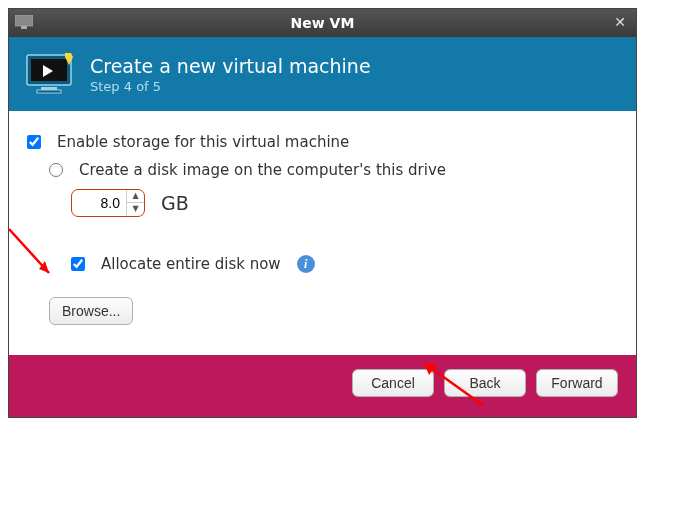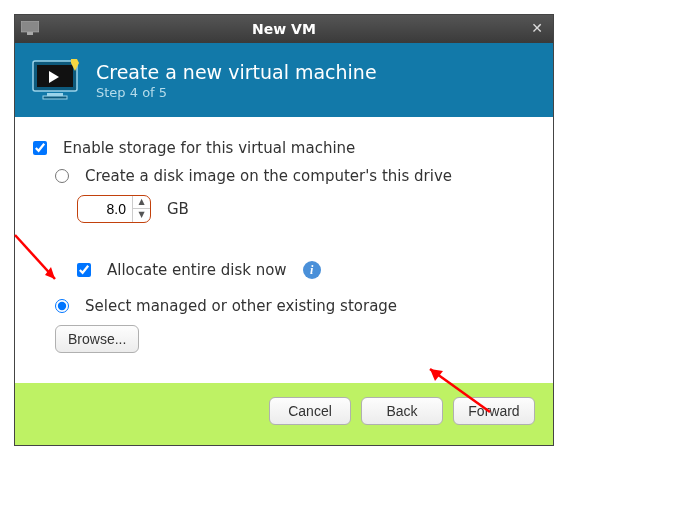--- a/index.html
+++ b/index.html
@@ -1,37 +1,37 @@
 <!DOCTYPE html>
 <html><head>
   <meta charset="utf-8">
   <style>
     * { box-sizing: border-box; margin: 0; padding: 0; }
     body { font-family: "DejaVu Sans", Arial, sans-serif; font-size: 14px; color: #333; background: #fff; }
-    .window { width: 540px; margin: 14px; border: 1px solid #444; background: #bef264; position: relative; }
+    .window { width: 629px; margin: 8px; border: 1px solid #444; background: #be185d; position: relative; }
     .titlebar { background: linear-gradient(to bottom, #555, #3a3a3a); height: 28px; display: flex; align-items: center; justify-content: center; position: relative; color: #fff; }
     .titlebar .icon-left { position: absolute; left: 6px; top: 6px; width: 18px; height: 14px; }
     .titlebar .title { font-weight: bold; font-size: 14px; }
     .titlebar .close { position: absolute; right: 8px; top: 5px; width: 16px; height: 16px; color: #ddd; font-size: 14px; line-height: 16px; text-align: center; cursor: pointer; }
     .header { background: #1279a9; padding: 14px 16px; display: flex; align-items: center; gap: 13px; color: #fff; }
     .header-icon { width: 52px; height: 46px; position: relative; flex-shrink: 0; }
     .header-text .main { font-size: 19px; color: #fff; font-weight: normal; }
     .header-text .sub { font-size: 13px; color: #b6dceb; margin-top: 2px; }
     .body { padding: 22px 18px 20px 18px; background: #fff; }
     .row { display: flex; align-items: center; margin-bottom: 10px; gap: 8px; }
     .indent1 { padding-left: 22px; }
     .indent2 { padding-left: 44px; }
     input[type=checkbox], input[type=radio] { width: 14px; height: 14px; margin-right: 8px; cursor: pointer; }
     label { cursor: pointer; font-size: 15px; color: #333; }
     .spinner { display: inline-flex; align-items: center; border: 1px solid #c2410c; border-radius: 7px; height: 28px; background: #fff; }
     .spinner input { width: 54px; border: none; text-align: right; padding: 4px 6px; font-size: 14px; outline: none; background: transparent; }
     .spinner .arrows { display: flex; flex-direction: column; border-left: 1px solid #ccc; width: 18px; }
     .spinner .arrows span { font-size: 8px; height: 13px; line-height: 11px; text-align: center; color: #555; cursor: pointer; }
     .spinner .arrows span:first-child { border-bottom: 1px solid #ccc; }
-    .unit { margin-left: 8px; font-size: 15px; }
+    .unit { margin-left: 8px; font-size: 19px; }
     .info-icon { display: inline-flex; width: 18px; height: 18px; background: #4a90d9; border-radius: 50%; color: #fff; align-items: center; justify-content: center; font-family: Georgia, serif; font-style: italic; font-weight: bold; font-size: 12px; margin-left: 8px; }
     .btn { background: linear-gradient(to bottom, #fdfdfd, #ececec); border: 1px solid #b0b0b0; border-radius: 6px; padding: 5px 12px; font-size: 14px; cursor: pointer; color: #333; }
     .text-input { border: 1px solid #b0b0b0; border-radius: 3px; padding: 5px 8px; font-size: 14px; width: 440px; margin-left: 6px; color: #222; }
     .footer { display: flex; justify-content: flex-end; gap: 10px; padding: 14px 18px 20px; }
     .footer .btn { min-width: 82px; }
     .gap { height: 28px; }
     .gap-sm { height: 8px; }
     
     .arrow { position: absolute; pointer-events: none; }
   </style>
@@ -94,24 +94,20 @@
     <div class="gap"></div>
 
     <div class="row indent2">
       <input type="checkbox" checked="" style="">
       <label>Allocate entire disk now</label>
       <span class="info-icon">i</span>
     </div>
 
     <div class="gap-sm"></div>
 
-    <div class="row indent1">
-      <input type="radio" name="storageMode" checked="" style="">
-      <label>Select managed or other existing storage</label>
-    </div>
 
     <div class="row indent1" style="margin-top:6px;">
       <button class="btn">Browse...</button>
     </div>
 
     <svg class="arrow" style="left:-8px; top:110px;" width="70" height="70">
       <line x1="8" y1="8" x2="48" y2="52" stroke="#ff0000" stroke-width="2.5"></line>
       <polygon points="48,52 38,48 44,40" fill="#ff0000"></polygon>
     </svg>
     <svg class="arrow" style="left:400px; top:240px;" width="90" height="70">

